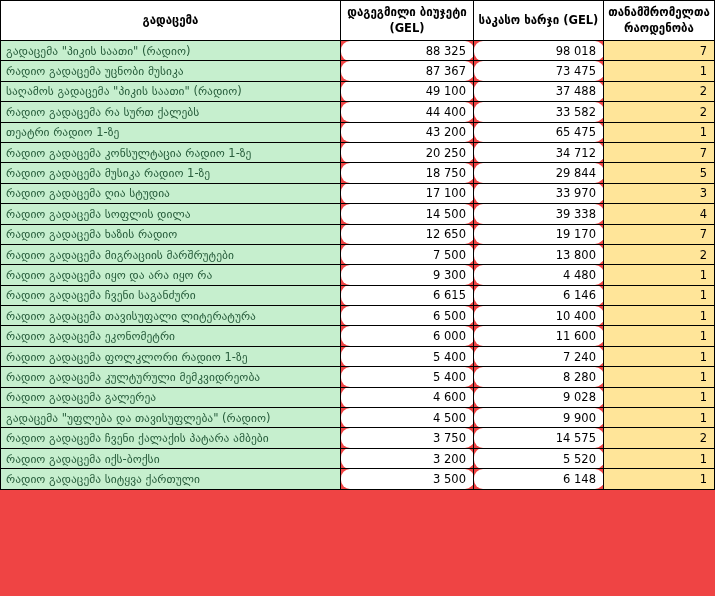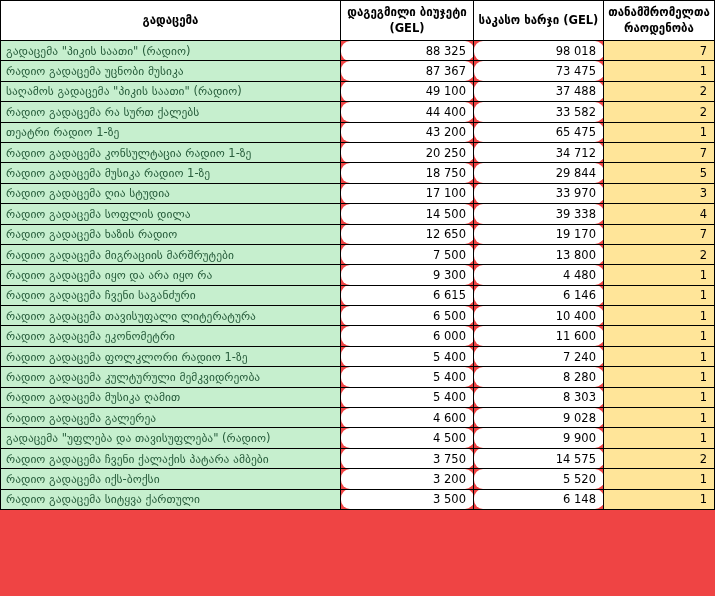--- a/index.html
+++ b/index.html
@@ -196,26 +196,20 @@
     <td class="staff-cell">1</td>
   </tr>
 
   <tr>
     <td class="program-cell">რადიო გადაცემა კულტურული მემკვიდრეობა</td>
     <td class="budget-cell">5 400</td>
     <td class="cash-cell">8 280</td>
     <td class="staff-cell">1</td>
   </tr>
 
-  <tr>
-    <td class="program-cell">რადიო გადაცემა მუსიკა ღამით</td>
-    <td class="budget-cell">5 400</td>
-    <td class="cash-cell">8 303</td>
-    <td class="staff-cell">1</td>
-  </tr>
 
   <tr>
     <td class="program-cell">რადიო გადაცემა გალერეა</td>
     <td class="budget-cell">4 600</td>
     <td class="cash-cell">9 028</td>
     <td class="staff-cell">1</td>
   </tr>
 
   <tr>
     <td class="program-cell">გადაცემა "უფლება და თავისუფლება" (რადიო)</td>

